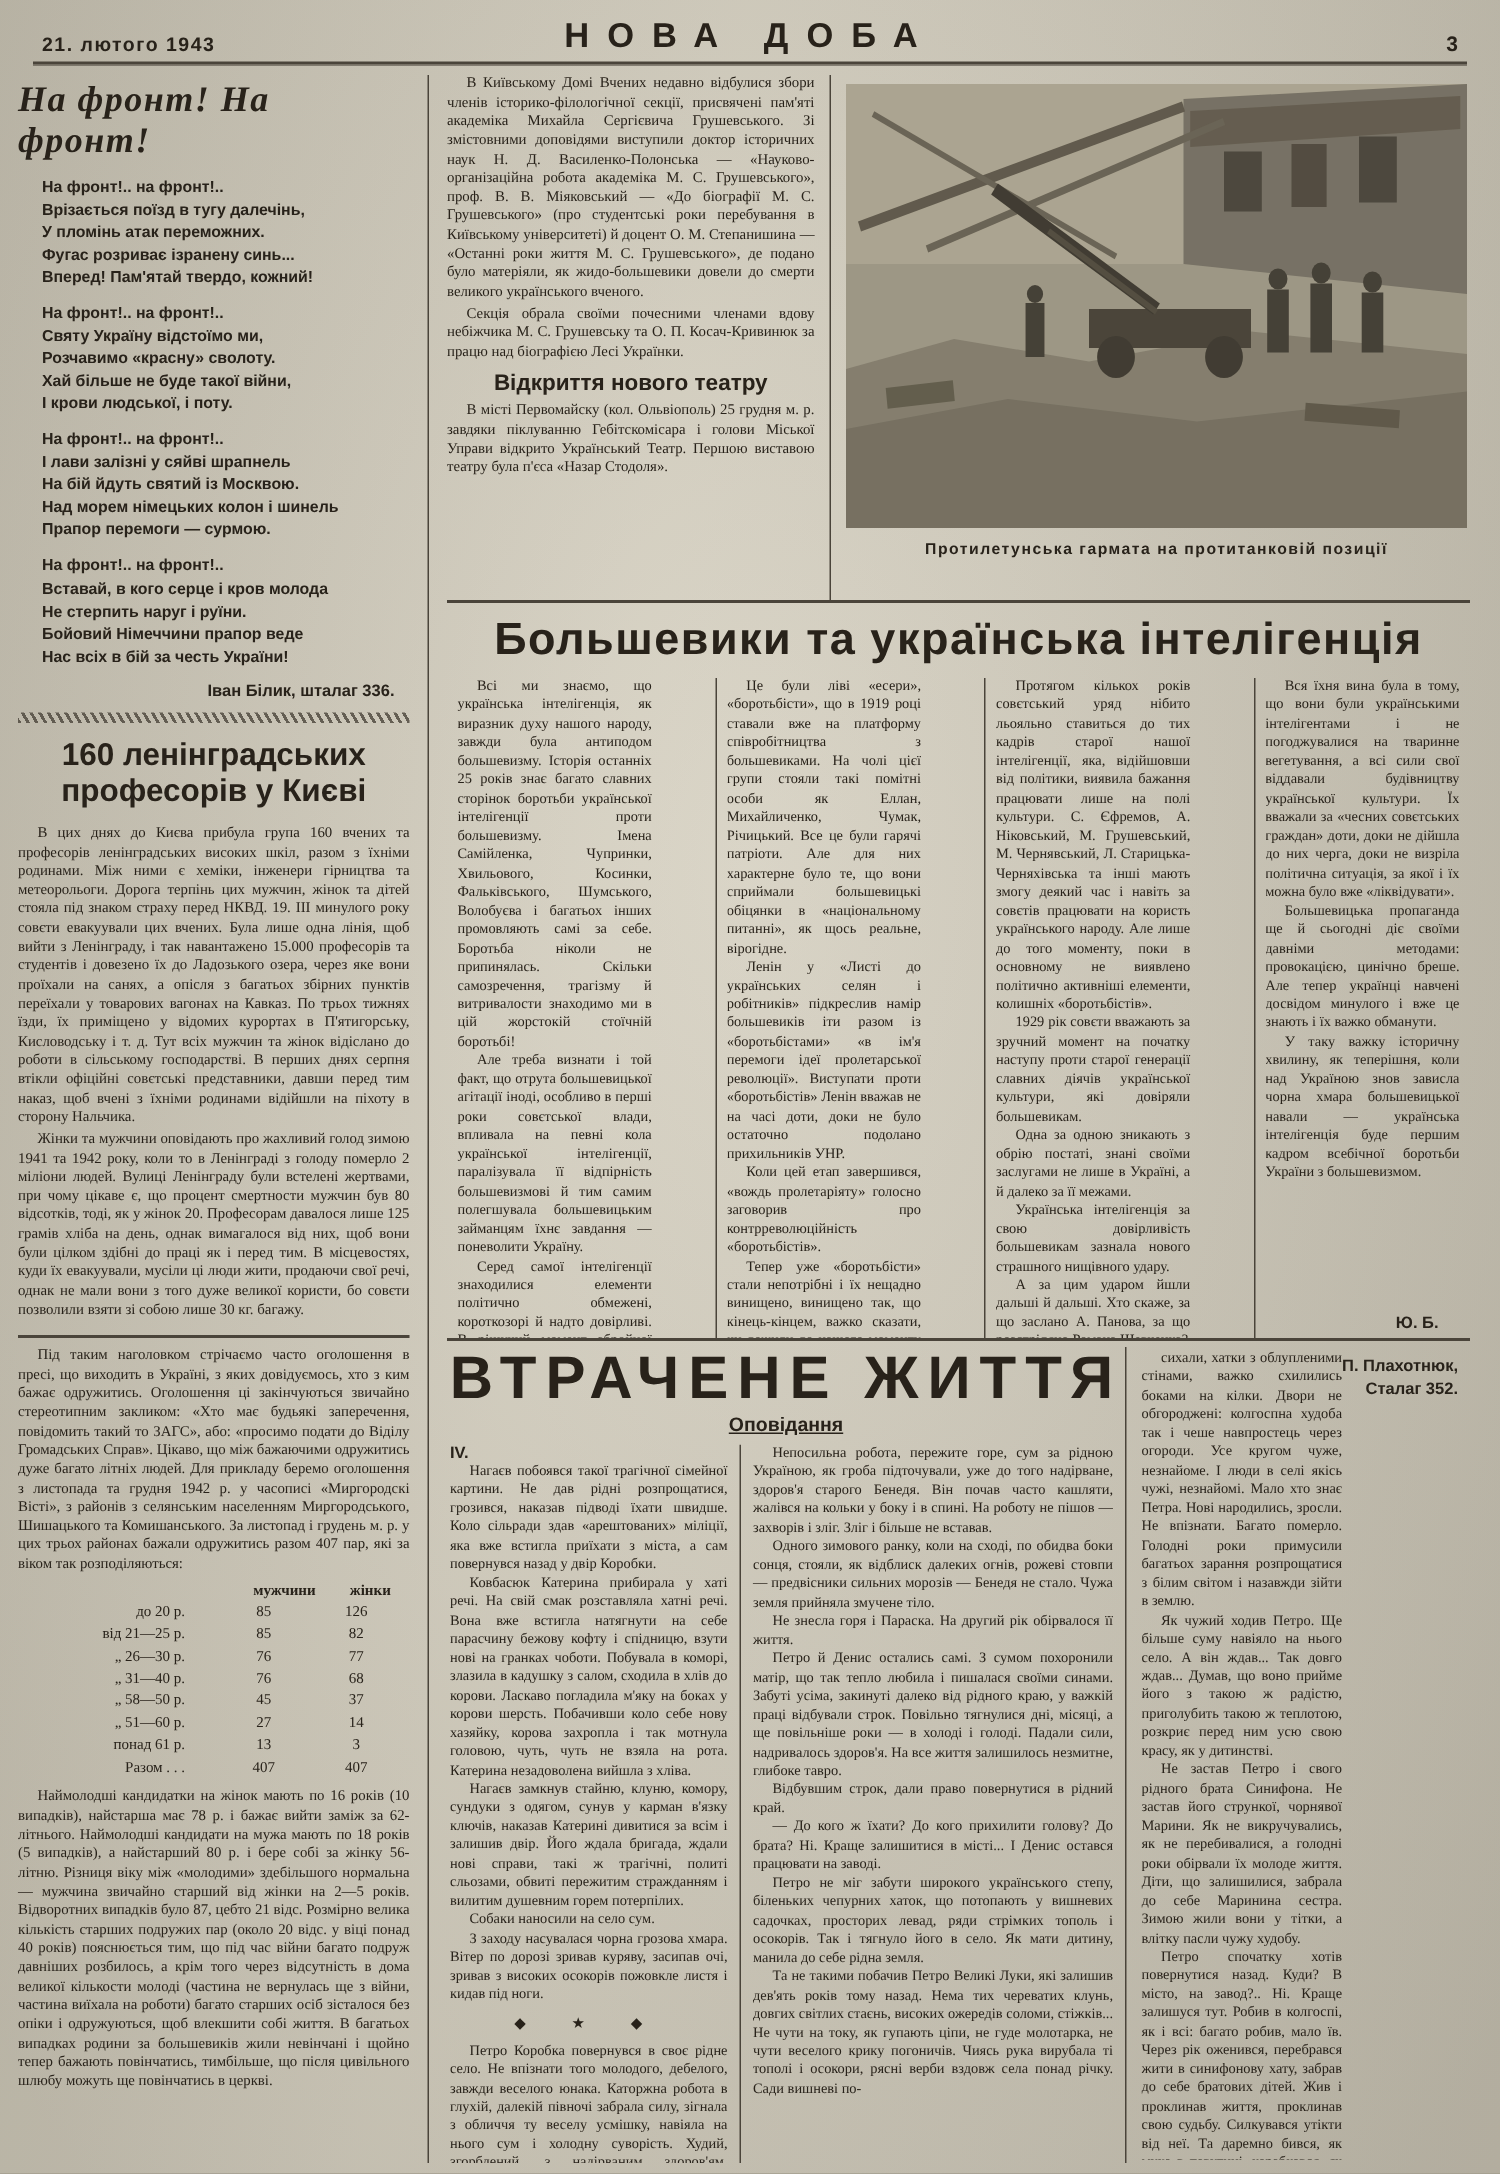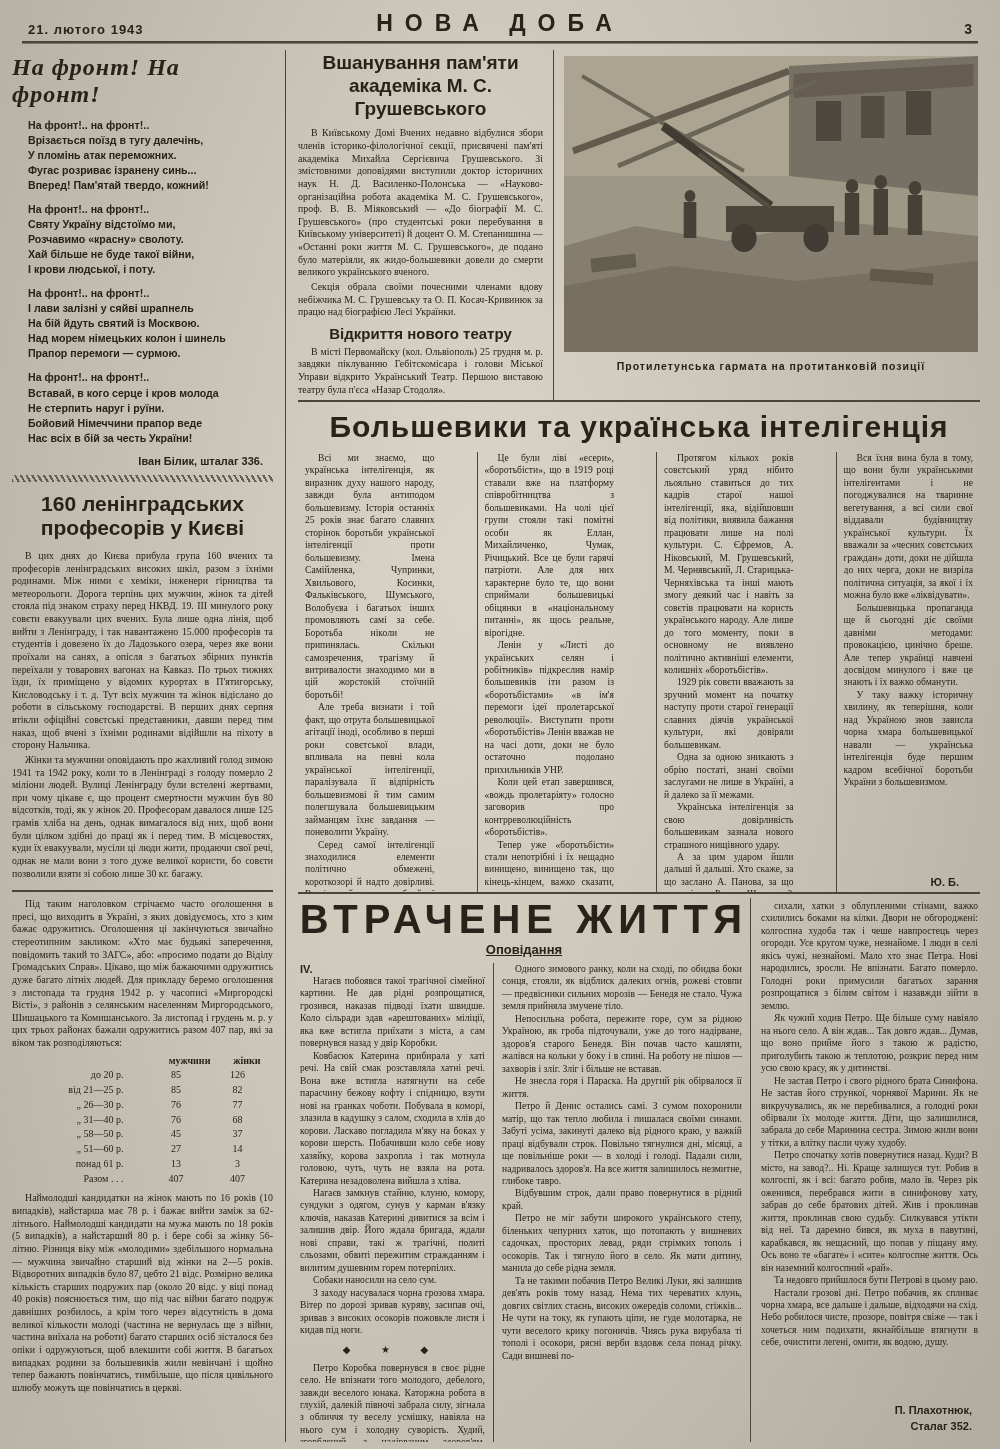--- a/index.html
+++ b/index.html
@@ -61,21 +61,21 @@
   .story{display:flex;flex:1;overflow:hidden;padding-top:4px;}
   .story-left{width:452px;display:flex;flex-direction:column;}
   .story-title{font:bold 40px "Liberation Sans",sans-serif;letter-spacing:6px;text-align:center;line-height:1.05;}
   .story-subtitle{font:bold 13px "Liberation Sans",sans-serif;text-align:center;text-decoration:underline;margin:2px 0 6px 0;}
   .cols2{display:flex;flex:1;overflow:hidden;}
   .scol1{width:196px;padding:0 8px 0 2px;border-right:1px solid var(--rule);font-size:9.6px;line-height:1.3;overflow:hidden;}
   .scol2{flex:1;padding:0 8px;font-size:9.6px;line-height:1.3;overflow:hidden;}
   .chapter{font:bold 11px "Liberation Sans",sans-serif;text-align:left;margin:0 0 0 0;}
   .story-div{text-align:center;letter-spacing:14px;font-size:10px;margin:6px 0;}
   .story-right{flex:1;border-left:1px solid var(--rule);padding:2px 2px 2px 10px;font-size:9.6px;line-height:1.3;
-    display:flex;flex-direction:column;overflow:hidden;}
+    display:flex;overflow:hidden;}
   .story-right .grow{flex:1;overflow:hidden;}
   .s-sig{text-align:right;font:bold 11px "Liberation Sans",sans-serif;padding:4px 6px 6px 0;line-height:1.4;white-space:pre-line;}
 </style>
 </head>
 <body>
 
 <div class="page">
 
   <header class="masthead-row">
     <span class="m-date">21. лютого 1943</span>
@@ -178,21 +178,20 @@
             </tbody>
         </table>
         <p class="para">Наймолодші кандидатки на жінок мають по 16 років (10 випадків), найстарша має 78 р. і бажає вийти заміж за 62-літнього. Наймолодші кандидати на мужа мають по 18 років (5 випадків), а найстарший 80 р. і бере собі за жінку 56-літню. Різниця віку між «молодими» здебільшого нормальна — мужчина звичайно старший від жінки на 2—5 років. Відворотних випадків було 87, цебто 21 відс. Розмірно велика кількість старших подружих пар (около 20 відс. у віці понад 40 років) пояснюється тим, що під час війни багато подруж давніших розбилось, а крім того через відсутність в дома великої кількости молоді (частина не вернулась ще з війни, частина виїхала на роботи) багато старших осіб зісталося без опіки і одружуються, щоб влекшити собі життя. В багатьох випадках родини за большевиків жили невінчані і щойно тепер бажають повінчатись, тимбільше, що після цивільного шлюбу можуть ще повінчатись в церкві.</p>
       </section>
     </aside>
 
     <main class="col-main">
 
       <div class="top-band">
         <section class="hru smallbody">
-          <h2 class="hru-title">Вшанування пам'яти академіка М. С. Грушевського</h2>
           <div>
               <p class="para">В Київському Домі Вчених недавно відбулися збори членів історико-філологічної секції, присвячені пам'яті академіка Михайла Сергієвича Грушевського. Зі змістовними доповідями виступили доктор історичних наук Н. Д. Василенко-Полонська — «Науково-організаційна робота академіка М. С. Грушевського», проф. В. В. Міяковський — «До біографії М. С. Грушевського» (про студентські роки перебування в Київському університеті) й доцент О. М. Степанишина — «Останні роки життя М. С. Грушевського», де подано було матеріяли, як жидо-большевики довели до смерти великого українського вченого.</p>
               <p class="para">Секція обрала своїми почесними членами вдову небіжчика М. С. Грушевську та О. П. Косач-Кривинюк за працю над біографією Лесі Українки.</p>
             </div>
           <h3 class="hru-sub">Відкриття нового театру</h3>
           <div>
               <p class="para">В місті Первомайску (кол. Ольвіополь) 25 грудня м. р. завдяки піклуванню Гебітскомісара і голови Міської Управи відкрито Український Театр. Першою виставою театру була п'єса «Назар Стодоля».</p>
             </div>
         </section>
 
@@ -293,25 +292,26 @@
                   <p class="para">Собаки наносили на село сум.</p>
                   <p class="para">З заходу насувалася чорна грозова хмара. Вітер по дорозі зривав куряву, засипав очі, зривав з високих осокорів пожовкле листя і кидав під ноги.</p>
                 </div>
               <div class="story-div">◆ ★ ◆</div>
               <div>
                   <p class="para">Петро Коробка повернувся в своє рідне село. Не впізнати того молодого, дебелого, завжди веселого юнака. Каторжна робота в глухій, далекій півночі забрала силу, зігнала з обличчя ту веселу усмішку, навіяла на нього сум і холодну суворість. Худий, згорблений, з надірваним здоров'ям, якбудьто тільки що встав після тяжкої хвороби.</p>
                 </div>
             </div>
             <div class="scol2">
               <div>
+                  <p class="para">Непосильна робота, пережите горе, сум за рідною Україною, як гроба підточували, уже до того надірване, здоров'я старого Бенедя. Він почав часто кашляти, жалівся на кольки у боку і в спині. На роботу не пішов — захворів і зліг. Зліг і більше не вставав.</p>
                   <p class="para">Одного зимового ранку, коли на сході, по обидва боки сонця, стояли, як відблиск далеких огнів, рожеві стовпи — предвісники сильних морозів — Бенедя не стало. Чужа земля прийняла змучене тіло.</p>
-                  <p class="para">Непосильна робота, пережите горе, сум за рідною Україною, як гроба підточували, уже до того надірване, здоров'я старого Бенедя. Він почав часто кашляти, жалівся на кольки у боку і в спині. На роботу не пішов — захворів і зліг. Зліг і більше не вставав.</p>
                   <p class="para">Не знесла горя і Параска. На другий рік обірвалося її життя.</p>
                   <p class="para">Петро й Денис остались самі. З сумом похоронили матір, що так тепло любила і пишалася своїми синами. Забуті усіма, закинуті далеко від рідного краю, у важкій праці відбували строк. Повільно тягнулися дні, місяці, а ще повільніше роки — в холоді і голоді. Падали сили, надривалось здоров'я. На все життя залишилось незмитне, глибоке тавро.</p>
                   <p class="para">Відбувшим строк, дали право повернутися в рідний край.</p>
+                  <p class="para">— До кого ж їхати? До кого прихилити голову? До брата? Ні. Краще залишитися в місті... І Денис остався працювати на заводі.</p>
                   <p class="para">Петро не міг забути широкого українського степу, біленьких чепурних хаток, що потопають у вишневих садочках, просторих левад, ряди стрімких тополь і осокорів. Так і тягнуло його в село. Як мати дитину, манила до себе рідна земля.</p>
                   <p class="para">Та не такими побачив Петро Великі Луки, які залишив дев'ять років тому назад. Нема тих череватих клунь, довгих світлих стаєнь, високих ожередів соломи, стіжків... Не чути на току, як гупають ціпи, не гуде молотарка, не чути веселого крику погоничів. Чиясь рука вирубала ті тополі і осокори, рясні верби вздовж села понад річку. Сади вишневі по-</p>
                 </div>
             </div>
           </div>
         </div>
         <div class="story-right">
           <div class="grow">
               <p class="para">сихали, хатки з облупленими стінами, важко схилились боками на кілки. Двори не обгороджені: колгоспна худоба так і чеше навпростець через огороди. Усе кругом чуже, незнайоме. І люди в селі якісь чужі, незнайомі. Мало хто знає Петра. Нові народились, зросли. Не впізнати. Багато померло. Голодні роки примусили багатьох зарання розпрощатися з білим світом і назавжди зійти в землю.</p>
               <p class="para">Як чужий ходив Петро. Ще більше суму навіяло на нього село. А він ждав... Так довго ждав... Думав, що воно прийме його з такою ж радістю, приголубить такою ж теплотою, розкриє перед ним усю свою красу, як у дитинстві.</p>

